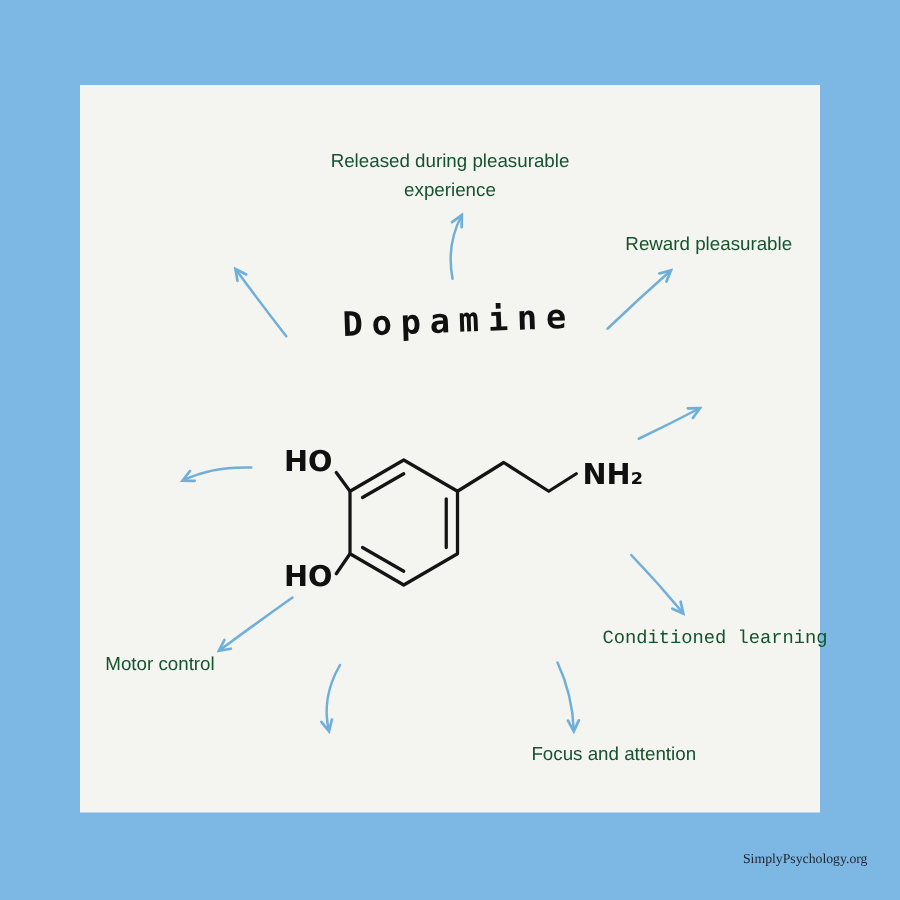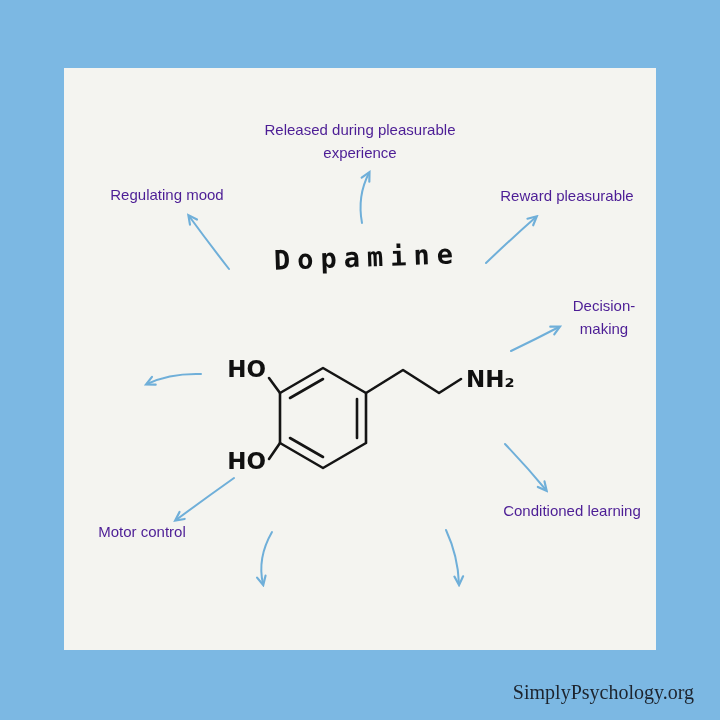--- a/index.html
+++ b/index.html
@@ -18,40 +18,40 @@
   .overlay { position:absolute; left:0; top:0; width:720px; height:720px; }
   .title {
     position:absolute; left:367px; top:257px;
     transform:translate(-50%,-50%) rotate(-2deg);
     font-family:"DejaVu Sans Mono", monospace;
     font-size:27px; font-weight:bold; letter-spacing:7px;
     color:#101010; white-space:nowrap;
   }
   .label {
     position:absolute; transform:translate(-50%,-50%);
-    text-align:center; font-size:15px; color:#4c1d95; line-height:1.55;
+    text-align:center; font-size:15px; color:#14532d; line-height:1.55;
   }
   #lbl-released    { left:360px; top:141px; width:250px; }
   #lbl-regulating  { left:167px; top:195px; white-space:nowrap; }
   #lbl-reward      { left:567px; top:196px; white-space:nowrap; }
   #lbl-decision    { left:604px; top:317px; width:92px; }
   #lbl-goal        { left:121px; top:339px; width:116px; }
-  #lbl-conditioned { left:572px; top:511px; white-space:nowrap; }
-  #lbl-motor       { left:142px; top:532px; white-space:nowrap; }
+  #lbl-conditioned { left:572px; top:511px; white-space:nowrap;font-family:Liberation Mono, monospace; }
+  #lbl-motor       { left:128px; top:532px; white-space:nowrap; }
   #lbl-emotional   { left:255px; top:604px; white-space:nowrap; }
   #lbl-focus       { left:491px; top:604px; white-space:nowrap; }
   .atom {
     stroke:none; fill:#101010;
     font-family:"DejaVu Sans", sans-serif;
     font-size:23px; font-weight:600;
   }
   .footer {
     position:absolute; right:26px; top:681px;
     font-family:"Liberation Serif", serif;
-    font-size:20px; color:#1d242e;
+    font-size:11px; color:#1d242e;
   }
 </style>
 </head>
 <body>
 
 <div class="canvas">
 
   <div class="card"></div>
 
   <svg class="overlay" viewBox="0 0 720 720">
@@ -84,20 +84,19 @@
       <text class="atom" x="266" y="377" text-anchor="end">HO</text>
       <text class="atom" x="266" y="469" text-anchor="end">HO</text>
       <text class="atom" x="466" y="387" text-anchor="start">NH₂</text>
     </g>
   </svg>
 
   <h1 class="title">Dopamine</h1>
 
   <div class="label" id="lbl-released">Released during pleasurable experience</div>
   <div class="label" id="lbl-reward">Reward pleasurable</div>
-  <div class="label" id="lbl-regulating">Regulating mood</div>
-  <div class="label" id="lbl-decision">Decision-making</div>
   <div class="label" id="lbl-conditioned">Conditioned learning</div>
   <div class="label" id="lbl-motor">Motor control</div>
+  <div class="label" id="lbl-focus">Focus and attention</div>
 
   <div class="footer">SimplyPsychology.org</div>
 
 </div>
 
 </body></html>

